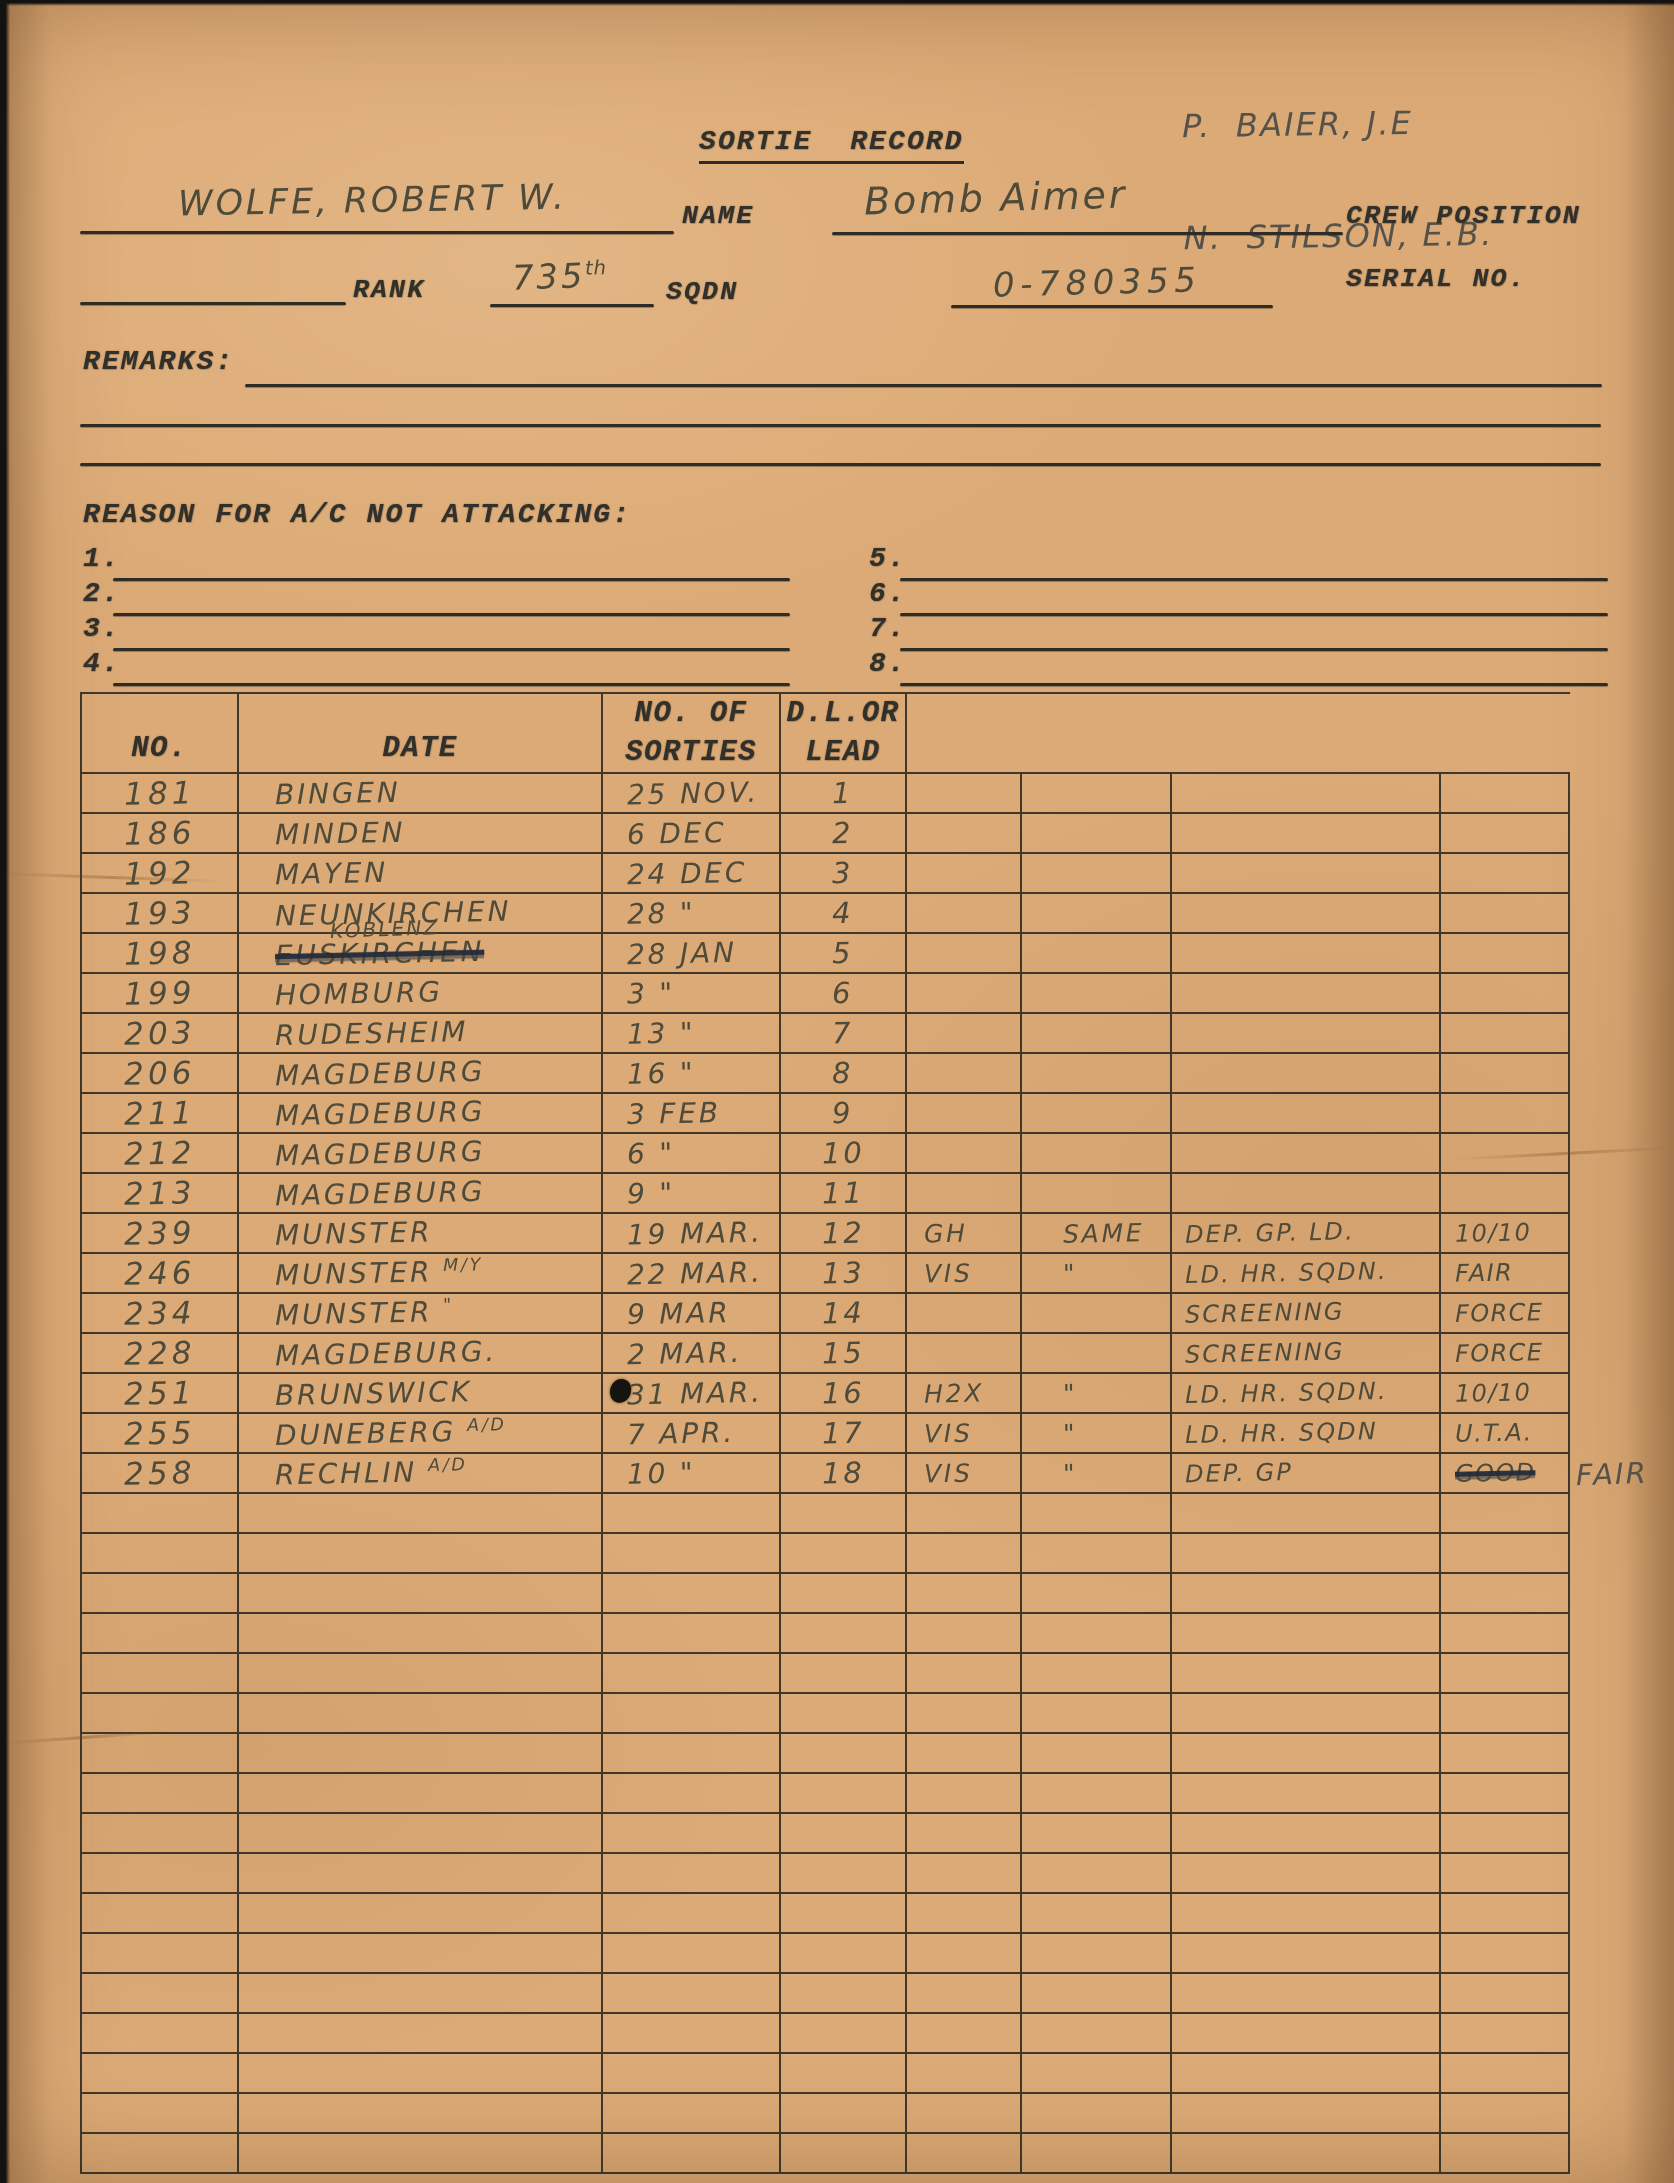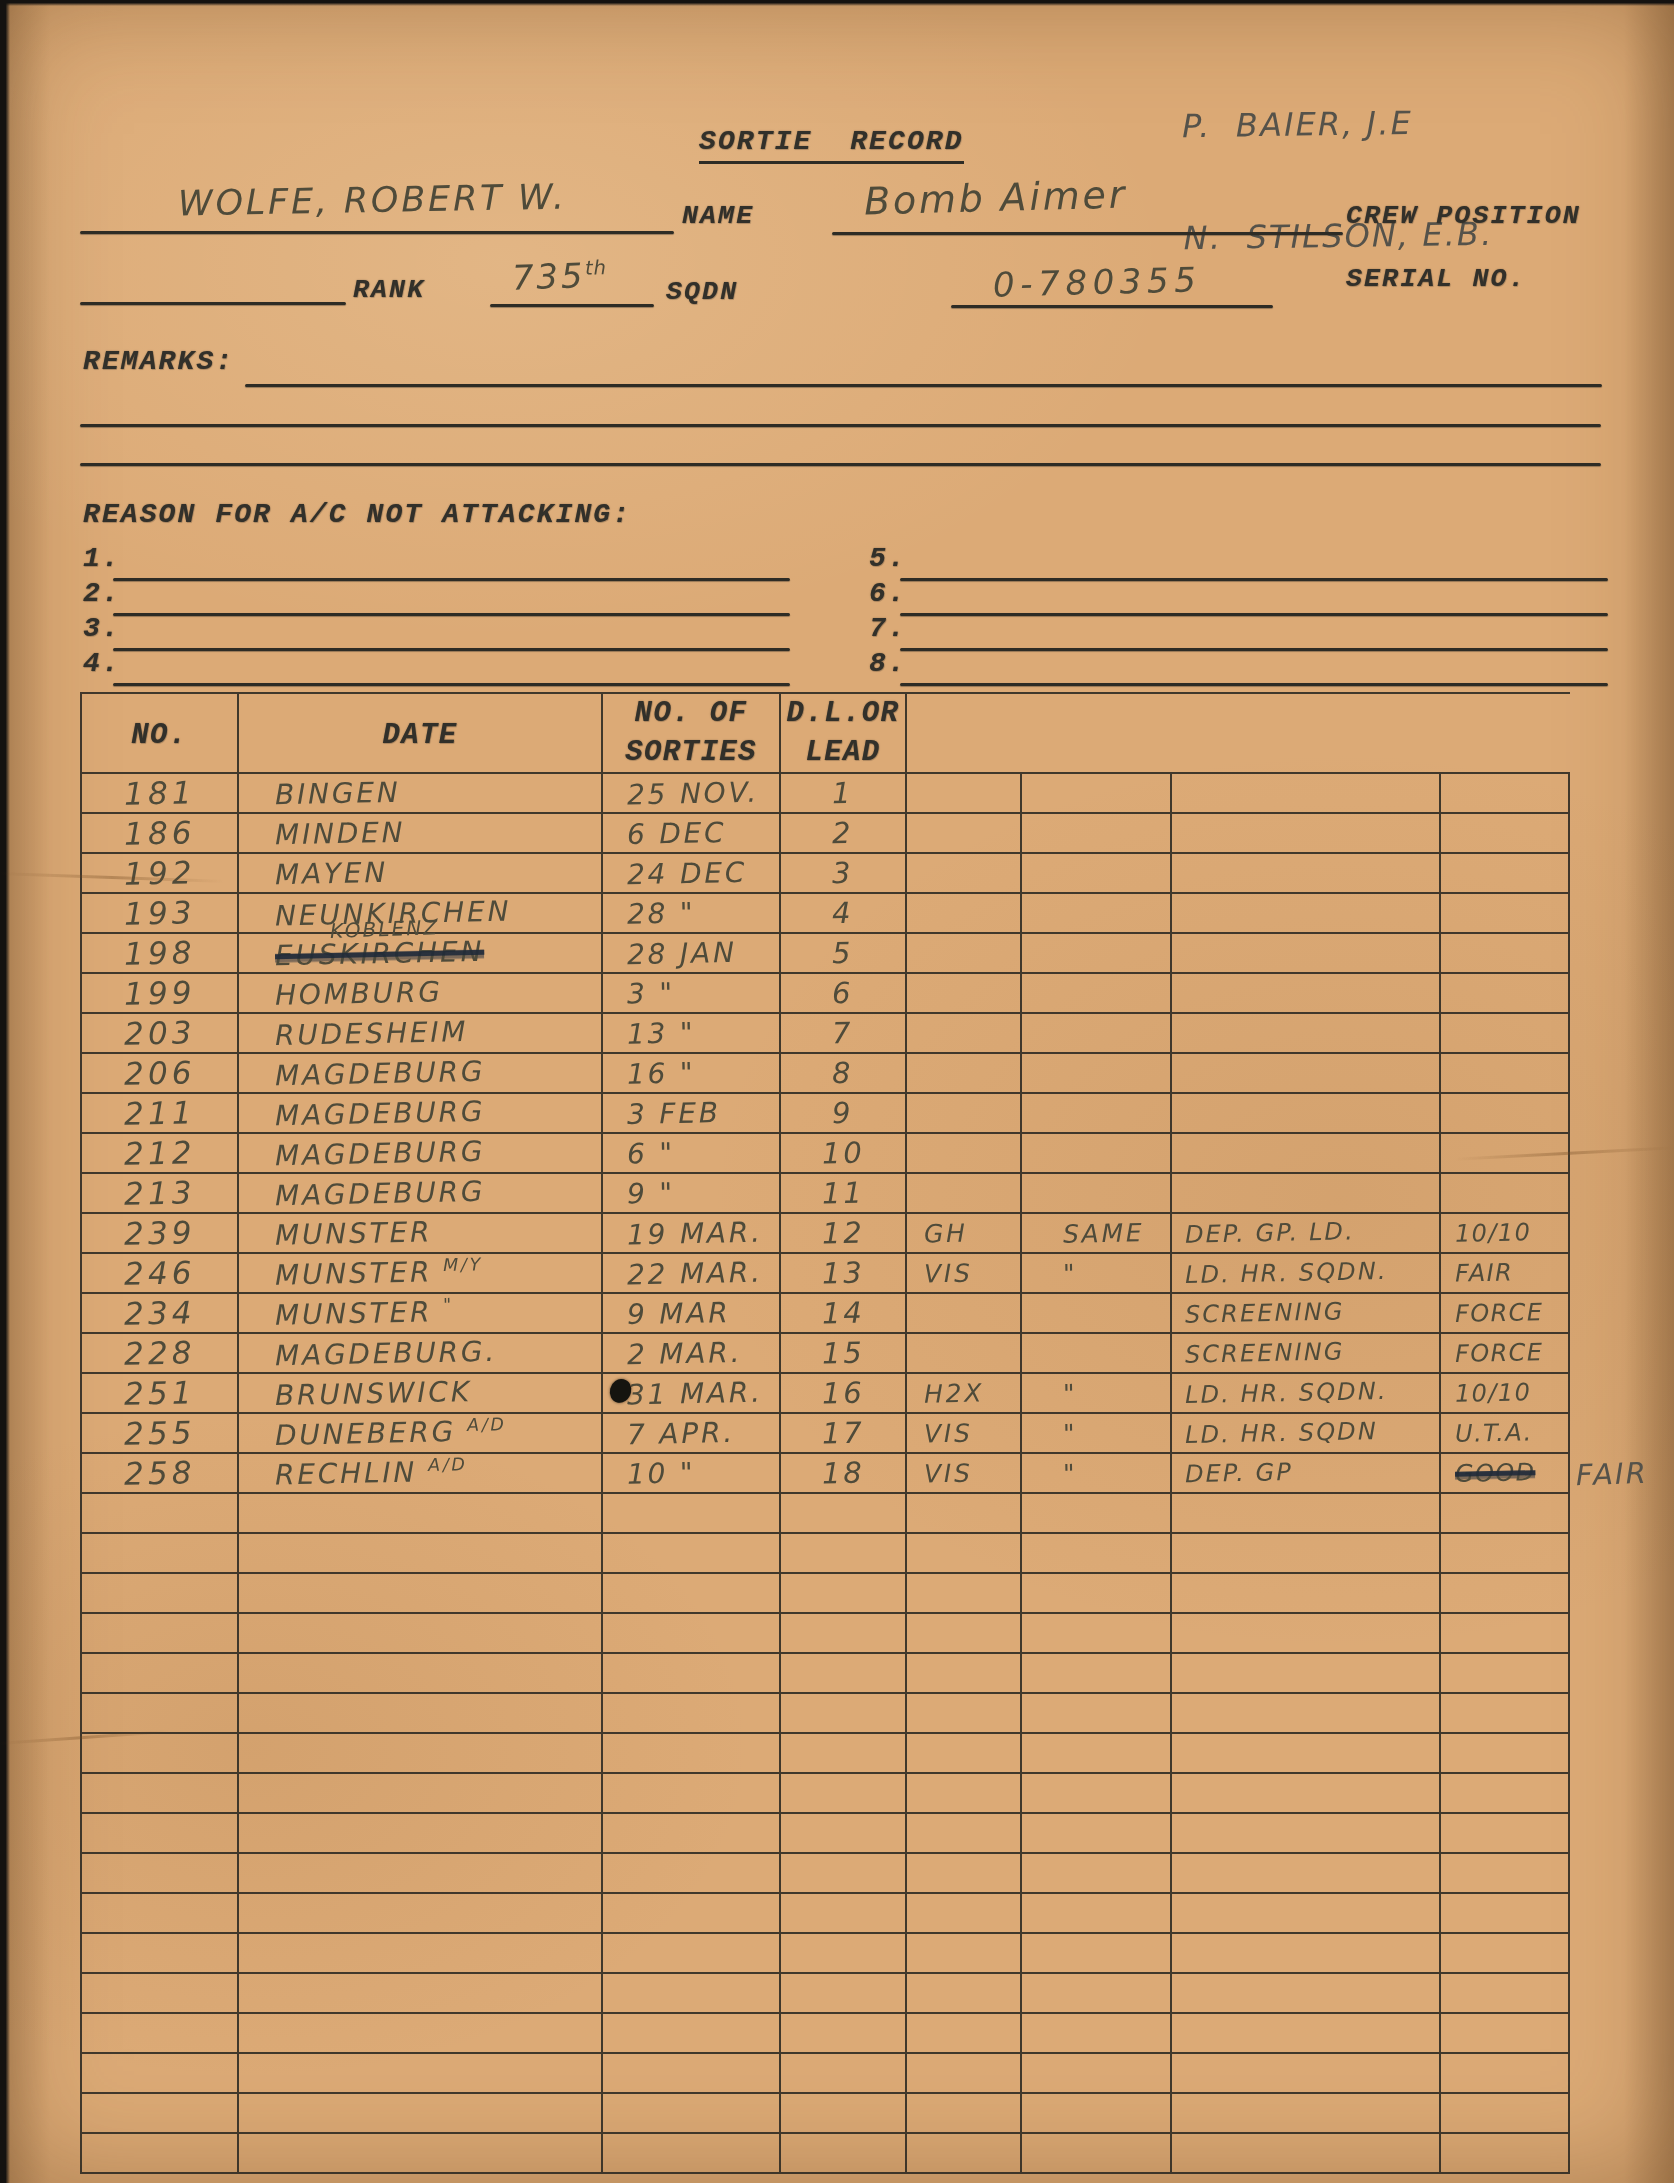--- a/index.html
+++ b/index.html
@@ -40,21 +40,21 @@
 
   
   .table{position:absolute;left:80px;top:692px;width:1490px;--line:rgba(42,40,33,.88);}
   .thead{
     display:grid;grid-template-columns:157px 364px 178px 126px 266px 269px 129px;
     height:78px;border-top:2.8px solid var(--line);border-bottom:2.8px solid var(--line);
     border-left:2.1px solid var(--line);
   }
   .hcell{border-right:2.1px solid var(--line);display:flex;flex-direction:column;justify-content:flex-end;align-items:center;overflow:hidden;}
   .hcell .typed{font-size:29px;letter-spacing:1.4px;}
-  .h-bottom{padding-bottom:20px;}
+  .h-bottom{padding-bottom:7px;}
   .h-two{justify-content:center;gap:5.6px;align-items:center;}
   .h-combat{justify-content:flex-start;align-items:stretch;}
   .combat-top{height:35px;display:flex;align-items:center;justify-content:center;border-bottom:2.1px solid var(--line);}
   .combat-bottom{flex:1;display:grid;grid-template-columns:115px 150px;}
   .combat-bottom .sub{display:flex;align-items:center;justify-content:center;}
   .combat-bottom .sub:first-child{border-right:2.1px solid var(--line);}
   .crew-top{border-bottom:2.8px solid rgba(42,40,33,.8);padding:0 4.2px 1.4px;}
   .trow{
     display:grid;grid-template-columns:157px 364px 178px 126px 115px 150px 269px 129px;
     height:38px;border-bottom:2.8px solid var(--line);border-left:2.1px solid var(--line);

